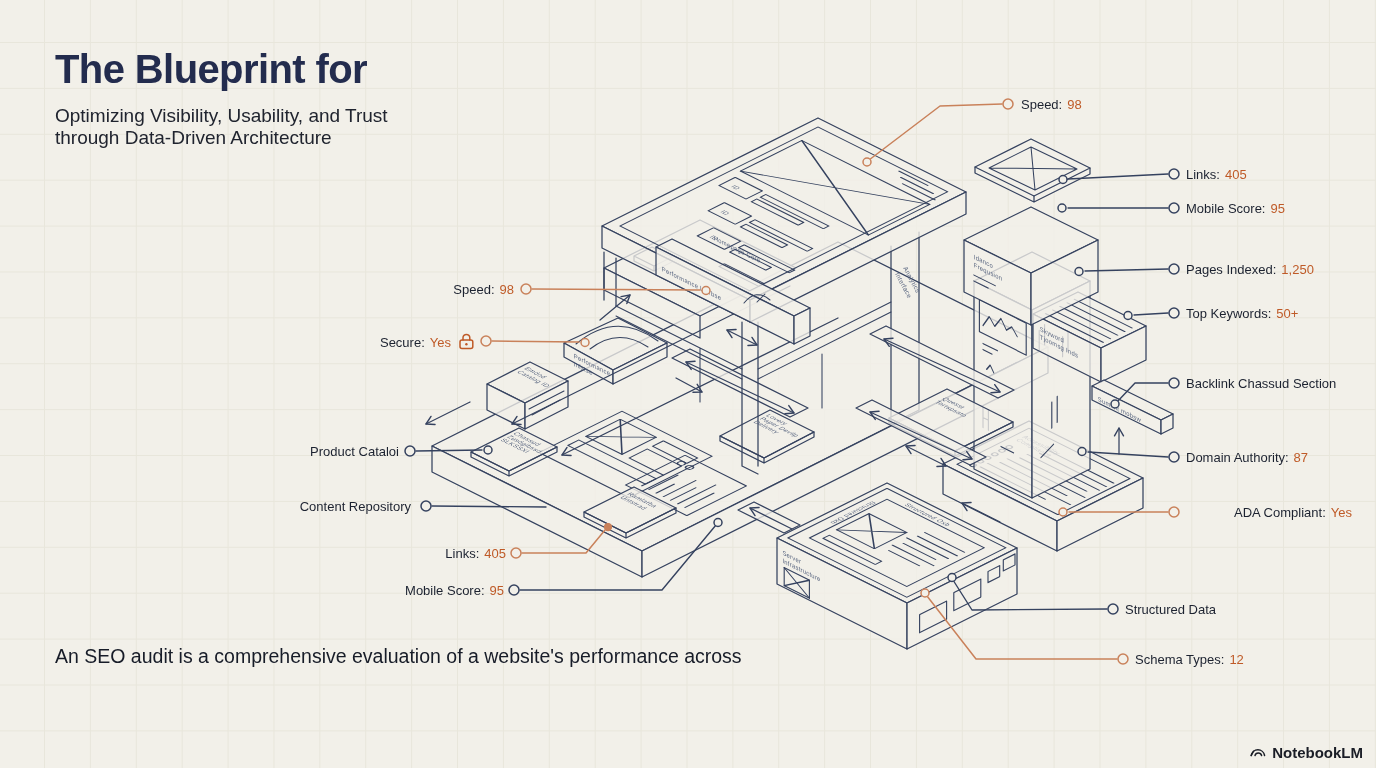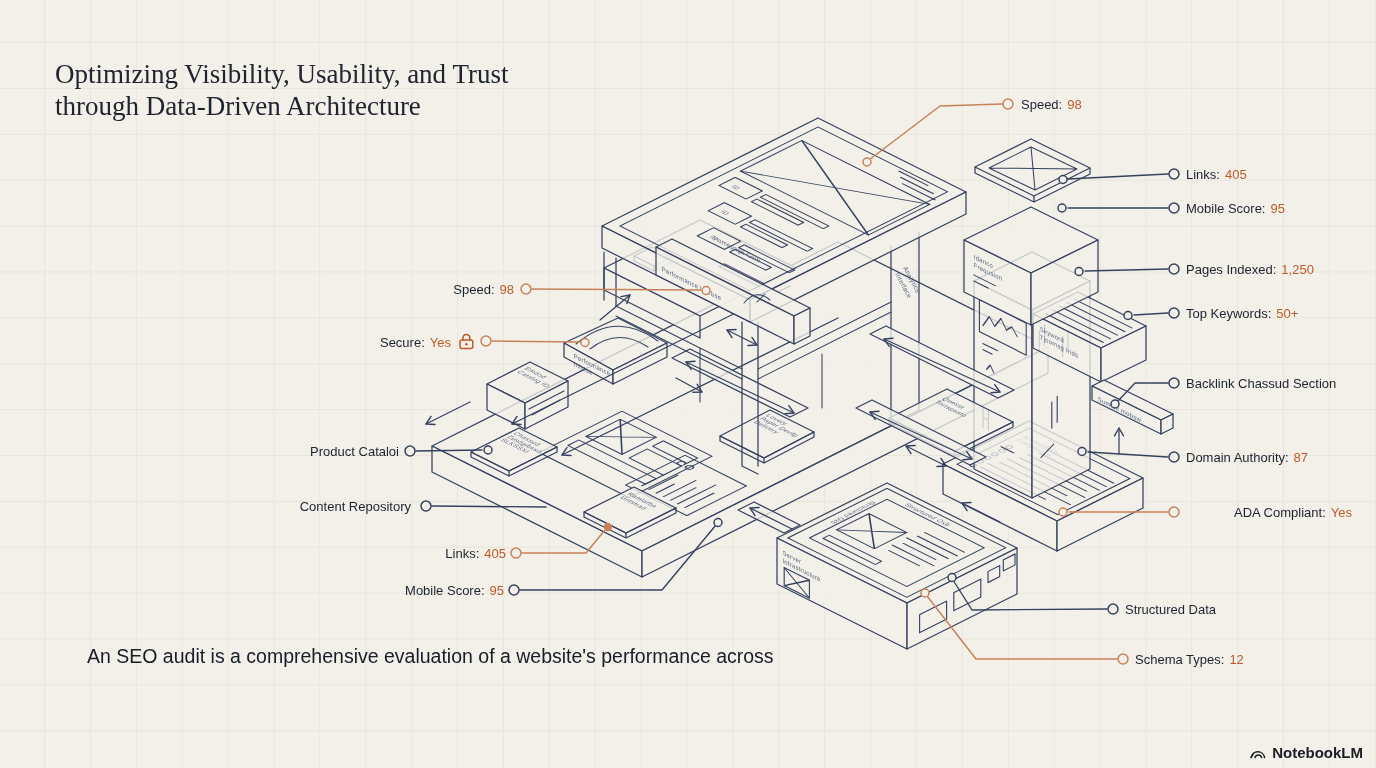--- a/index.html
+++ b/index.html
@@ -28,23 +28,23 @@
     font-size:6.5px;letter-spacing:.3px;opacity:.92;}
   svg.diagram .lead{stroke-width:1.4;}
   svg.diagram .lead-o{stroke:#c9815a;stroke-width:1.5;}
   svg.diagram .dot{fill:#f2f0e9;stroke-width:1.5;}
   svg.diagram .dot-o{stroke:#c9815a;}
   svg.diagram .dot-fill{fill:#c9815a;stroke:#c9815a;}
 
   
   .hdr{position:absolute;left:55px;top:46px;}
   .title{font-size:40px;font-weight:700;color:#232c4e;line-height:1.15;letter-spacing:-0.6px;}
-  .subtitle{margin-top:13px;font-size:27px;color:#20242f;line-height:1.17;font-family:Liberation Serif, serif;}
-  .desc{position:absolute;left:55px;top:645px;font-size:19.5px;line-height:1.21;color:#171c28;margin-left:32px;}
-  .brand{position:absolute;right:13px;bottom:7px;display:flex;align-items:center;gap:5px;
+  .subtitle{margin-top:13px;font-size:19px;color:#20242f;line-height:1.17;}
+  .desc{position:absolute;left:55px;top:645px;font-size:19.5px;line-height:1.21;color:#171c28;}
+  .brand{position:absolute;right:13px;bottom:7px;display:flex;align-items:flex-start;gap:5px;
     font-size:15px;font-weight:700;color:#1a1d26;}
 
   .callout{position:absolute;white-space:nowrap;font-size:13px;color:#1c2230;
     transform:translateY(-50%);}
   .callout .val{color:#bf5a27;margin-left:5px;}
   .callout.leftside{text-align:right;}
   .lock{vertical-align:-3px;margin-left:7px;}
 </style>
 </head>
 <body>
@@ -352,20 +352,21 @@
         <circle class="dot dot-o" cx="1174" cy="512" r="5"></circle>
         <circle class="dot dot-o" cx="1063" cy="512" r="4"></circle>
     <path class="lead-o" d="M1117,659 L976,659 L927,596"></path>
         <circle class="dot dot-o" cx="1123" cy="659" r="5"></circle>
         <circle class="dot dot-o" cx="925" cy="593" r="4"></circle>
   </g>
 </svg>
 
 <div class="hdr">
   <div class="title">
+    <span style="display:block">The Blueprint for</span>
   </div>
   <div class="subtitle">
     <span style="display:block">Optimizing Visibility, Usability, and Trust</span>
     <span style="display:block">through Data-Driven Architecture</span>
   </div>
 </div>
 
 <div class="callout" style="left:1021px;top:104px">
   <span>Speed:</span><span class="val">98</span>
 </div>

